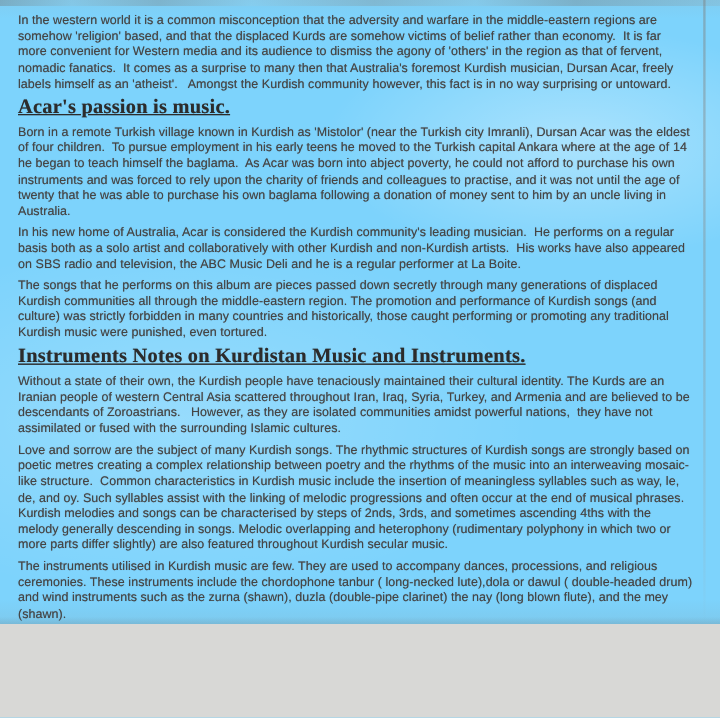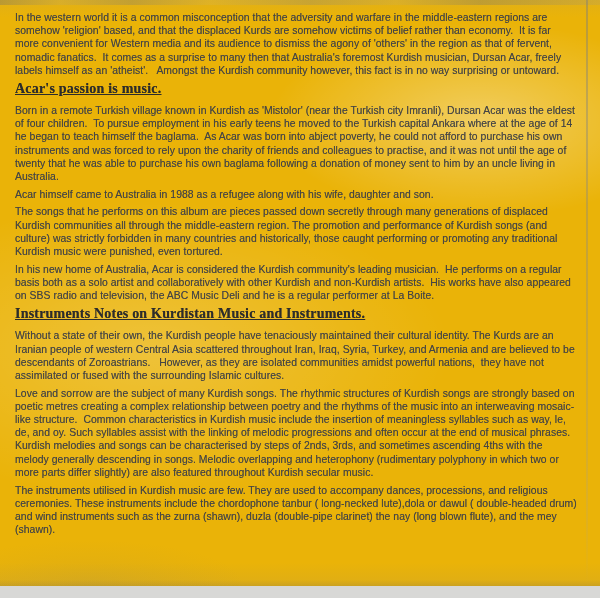--- a/index.html
+++ b/index.html
@@ -1,21 +1,21 @@
 <!DOCTYPE html>
 <html><head>
 <meta charset="utf-8">
 <style>
   html, body { margin: 0; padding: 0; background: #d8d8d6; }
   .page {
     position: relative;
     width: 600px;
-    height: 586px;
+    height: 520px;
     margin: 0 auto;
-    background: #eab308;
+    background: #7dd3fc;
     overflow: hidden;
     font-family: "Liberation Sans", sans-serif;
   }
   
   .page::before {
     content: "";
     position: absolute;
     inset: 0;
     background:
       radial-gradient(ellipse 220px 60px at 90px 582px, rgba(120,120,118,0.10), rgba(120,120,118,0) 70%),
@@ -58,21 +58,21 @@
     line-height: 13.2px;
     letter-spacing: 0.05px;
     text-shadow: 0 0 0.6px rgba(70,70,70,0.65);
   }
   .content p {
     margin: 0 0 4.5px 0;
     white-space: pre-wrap;
   }
   .heading {
     font-family: "Liberation Serif", serif;
-    font-size: 14px;
+    font-size: 17px;
     font-weight: bold;
     color: #2c2c2c;
     text-decoration: underline;
     letter-spacing: 0.2px;
     margin: 5px 0 8px 0;
     line-height: 14px;
     text-shadow: 0 0 0.6px rgba(40,40,40,0.6);
   }
   .italic { }
 </style>
@@ -83,25 +83,24 @@
   <div class="scan-top-band"></div>
   <div class="scan-right-line"></div>
 
   <div class="content">
     <p>In the western world it is a common misconception that the adversity and warfare in the middle-eastern regions are somehow 'religion' based, and that the displaced Kurds are somehow victims of belief rather than economy.  It is far more convenient for Western media and its audience to dismiss the agony of 'others' in the region as that of fervent, nomadic fanatics.  It comes as a surprise to many then that Australia's foremost Kurdish musician, Dursan Acar, freely labels himself as an 'atheist'.   Amongst the Kurdish community however, this fact is in no way surprising or untoward.</p>
 
     <h2 class="heading">Acar's passion is music.</h2>
 
     <p>Born in a remote Turkish village known in Kurdish as 'Mistolor' (near the Turkish city Imranli), Dursan Acar was the eldest of four children.  To pursue employment in his early teens he moved to the Turkish capital Ankara where at the age of 14 he began to teach himself the baglama.  As Acar was born into abject poverty, he could not afford to purchase his own instruments and was forced to rely upon the charity of friends and colleagues to practise, and it was not until the age of twenty that he was able to purchase his own baglama following a donation of money sent to him by an uncle living in Australia.</p>
 
-    <p>Acar himself came to Australia in 1988 as a refugee along with his wife, daughter and son.</p>
+
+    <p>In his new home of Australia, Acar is considered the Kurdish community's leading musician.  He performs on a regular basis both as a solo artist and collaboratively with other Kurdish and non-Kurdish artists.  His works have also appeared on SBS radio and television, the ABC Music Deli and he is a regular performer at La Boite.</p>
 
     <p>The songs that he performs on this album are pieces passed down secretly through many generations of displaced Kurdish communities all through the middle-eastern region. The promotion and performance of Kurdish songs (and culture) was strictly forbidden in many countries and historically, those caught performing or promoting any traditional Kurdish music were punished, even tortured.</p>
-
-    <p>In his new home of Australia, Acar is considered the Kurdish community's leading musician.  He performs on a regular basis both as a solo artist and collaboratively with other Kurdish and non-Kurdish artists.  His works have also appeared on SBS radio and television, the ABC Music Deli and he is a regular performer at La Boite.</p>
 
     <h2 class="heading">Instruments Notes on Kurdistan Music and Instruments.</h2>
 
     <p>Without a state of their own, the Kurdish people have tenaciously maintained their cultural identity. The Kurds are an Iranian people of western Central Asia scattered throughout Iran, Iraq, Syria, Turkey, and Armenia and are believed to be descendants of Zoroastrians.   However, as they are isolated communities amidst powerful nations,  they have not assimilated or fused with the surrounding Islamic cultures.</p>
 
     <p><span>Love and sorrow are the subject of many Kurdish songs. The rhythmic structures of Kurdish songs are strongly based on poetic metres creating a complex relationship between poetry and the rhythms of the music into an interweaving mosaic-like structure.  Common characteristics in Kurdish music include the insertion of meaningless syllables such as </span><span class="italic">way</span><span>, </span><span class="italic">le</span><span>, </span><span class="italic">de</span><span>, and </span><span class="italic">oy</span><span>. Such syllables assist with the linking of melodic progressions and often occur at the end of musical phrases. Kurdish melodies and songs can be characterised by steps of 2nds, 3rds, and sometimes ascending 4ths with the melody generally descending in songs. Melodic overlapping and heterophony (rudimentary polyphony in which two or more parts differ slightly) are also featured throughout Kurdish secular music.</span></p>
 
     <p>The instruments utilised in Kurdish music are few. They are used to accompany dances, processions, and religious ceremonies. These instruments include the chordophone tanbur ( long-necked lute),dola or dawul ( double-headed drum) and wind instruments such as the zurna (shawn), duzla (double-pipe clarinet) the nay (long blown flute), and the mey (shawn).</p>
   </div>
 

